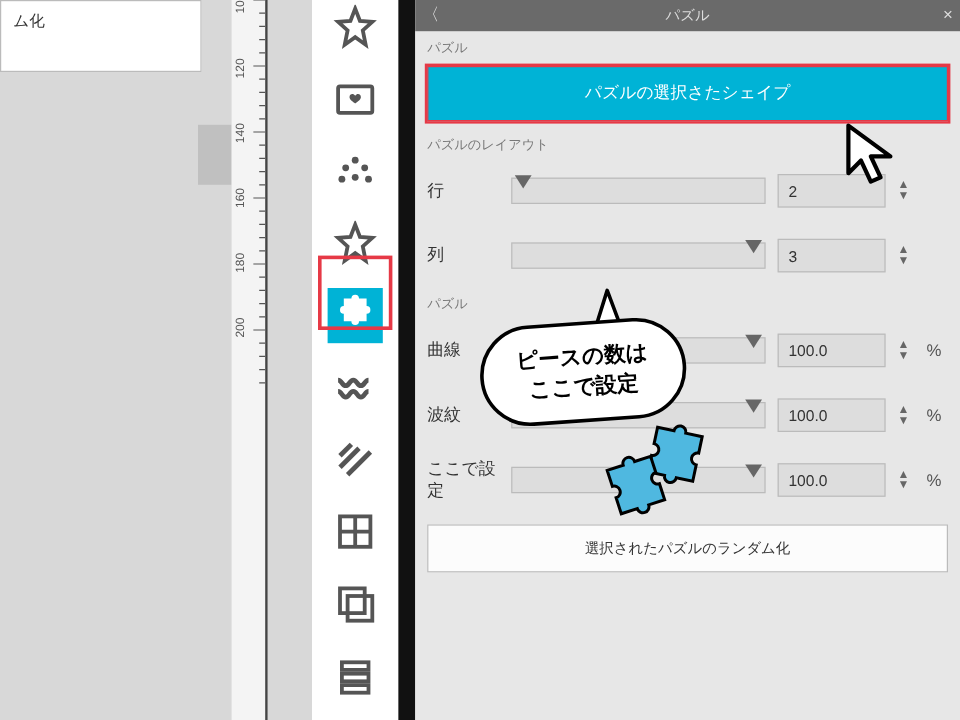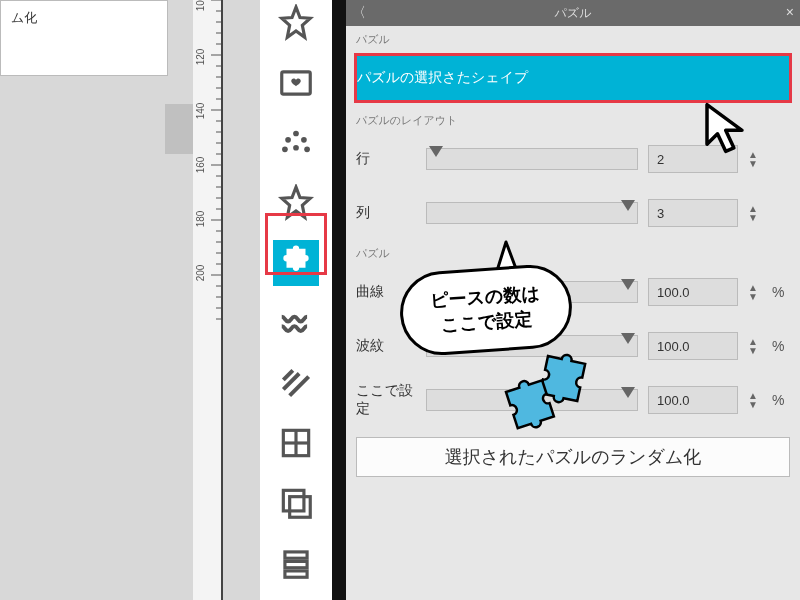--- a/index.html
+++ b/index.html
@@ -1,19 +1,19 @@
 <!DOCTYPE html>
 <html><head>
 <meta charset="utf-8">
 <style>
   * { box-sizing: border-box; margin: 0; padding: 0; font-family: "Meiryo", "Hiragino Sans", sans-serif; }
   body { width: 800px; height: 600px; overflow: hidden; background: #d8d8d8; position: relative; }
 
   
-  .left-panel { position: absolute; left: 0; top: 0; width: 168px; height: 76px; background: #fff; border: 1px solid #bbb; padding: 8px 10px; font-size: 13px; color: #333; }
+  .left-panel { position: absolute; left: 0; top: 0; width: 168px; height: 60px; background: #fff; border: 1px solid #bbb; padding: 8px 10px; font-size: 13px; color: #333; }
 
   
   .canvas-bg { position: absolute; left: 0; top: 0; width: 220px; height: 600px; background: #d8d8d8; }
   .canvas-dark { position: absolute; left: 165px; top: 104px; width: 28px; height: 50px; background: #c0c0c0; }
 
   
   .ruler-v { position: absolute; left: 193px; top: 0; width: 30px; height: 600px; background: #f4f4f4; border-right: 2px solid #444; }
   .ruler-v .num { position: absolute; left: 2px; font-size: 10px; color: #555; transform: rotate(-90deg); transform-origin: left top; width: 30px; text-align: center; }
   .ruler-v .ticks { position: absolute; right: 0; top: 0; width: 10px; height: 100%; }
 
@@ -30,32 +30,32 @@
 
   
   .panel { position: absolute; left: 346px; top: 0; width: 454px; height: 600px; background: #e7e7e7; display: flex; flex-direction: column; }
   .panel-header { height: 26px; background: #6a6a6a; color: #ddd; font-size: 12px; display: flex; align-items: center; justify-content: center; position: relative; }
   .panel-header .chev { position: absolute; left: 6px; top: 4px; color: #ddd; font-size: 14px; }
   .panel-header .x { position: absolute; right: 6px; top: 4px; color: #ddd; font-size: 14px; }
 
   .section-label { font-size: 11px; color: #777; padding: 6px 10px 4px; }
 
   .big-button-wrap { padding: 4px 10px 6px; position: relative; }
-  .big-button { height: 46px; background: #00b3d6; border: 1px solid #e63946; outline: 2px solid #e63946; display: flex; align-items: center; color: #fff; font-size: 14px; }
+  .big-button { height: 46px; background: #00b3d6; border: 1px solid #e63946; outline: 2px solid #e63946; display: flex; align-items: center; justify-content: center; color: #fff; font-size: 14px; }
 
   .row { display: flex; align-items: center; height: 54px; padding: 0 10px; gap: 10px; }
   .row .lbl { width: 60px; font-size: 14px; color: #333; }
   .row .slider { flex: 1; height: 22px; background: #ddd; border: 1px solid #bbb; position: relative; }
   .row .slider .thumb { position: absolute; top: -3px; width: 0; height: 0; border-left: 7px solid transparent; border-right: 7px solid transparent; border-top: 11px solid #666; }
   .row .valbox { width: 90px; height: 28px; background: #ddd; border: 1px solid #bbb; display: flex; align-items: center; padding: 0 8px; font-size: 13px; color: #333; }
   .row .spin { width: 14px; display: flex; flex-direction: column; color: #666; font-size: 10px; line-height: 9px; }
   .row .unit { width: 18px; font-size: 14px; color: #555; }
   .row .chk { width: 26px; height: 26px; background: #888; display: flex; align-items: center; justify-content: center; color: #fff; font-size: 16px; }
 
-  .bottom-btn { margin: 10px; height: 40px; background: #fcfcfc; border: 1px solid #bbb; display: flex; align-items: center; justify-content: center; font-size: 18px; color: #333; }
+  .bottom-btn { margin: 10px; height: 40px; background: #fcfcfc; border: 1px solid #bbb; display: flex; align-items: center; justify-content: center; font-size: 12px; color: #333; }
 
   
   .cursor { position: absolute; left: 700px; top: 100px; pointer-events: none; z-index: 20; }
   .cursor svg { width: 56px; height: 56px; }
 
   
   .callout { position: absolute; left: 400px; top: 268px; z-index: 30; pointer-events: none; }
   .callout .bubble { background: #fff; border: 3px solid #000; border-radius: 50px; padding: 14px 28px; font-size: 18px; font-weight: 600; text-align: center; line-height: 1.4; transform: rotate(-4deg); position: relative; }
   .callout svg.tail-svg { position: absolute; top: -28px; left: 88px; width: 44px; height: 34px; }
 

